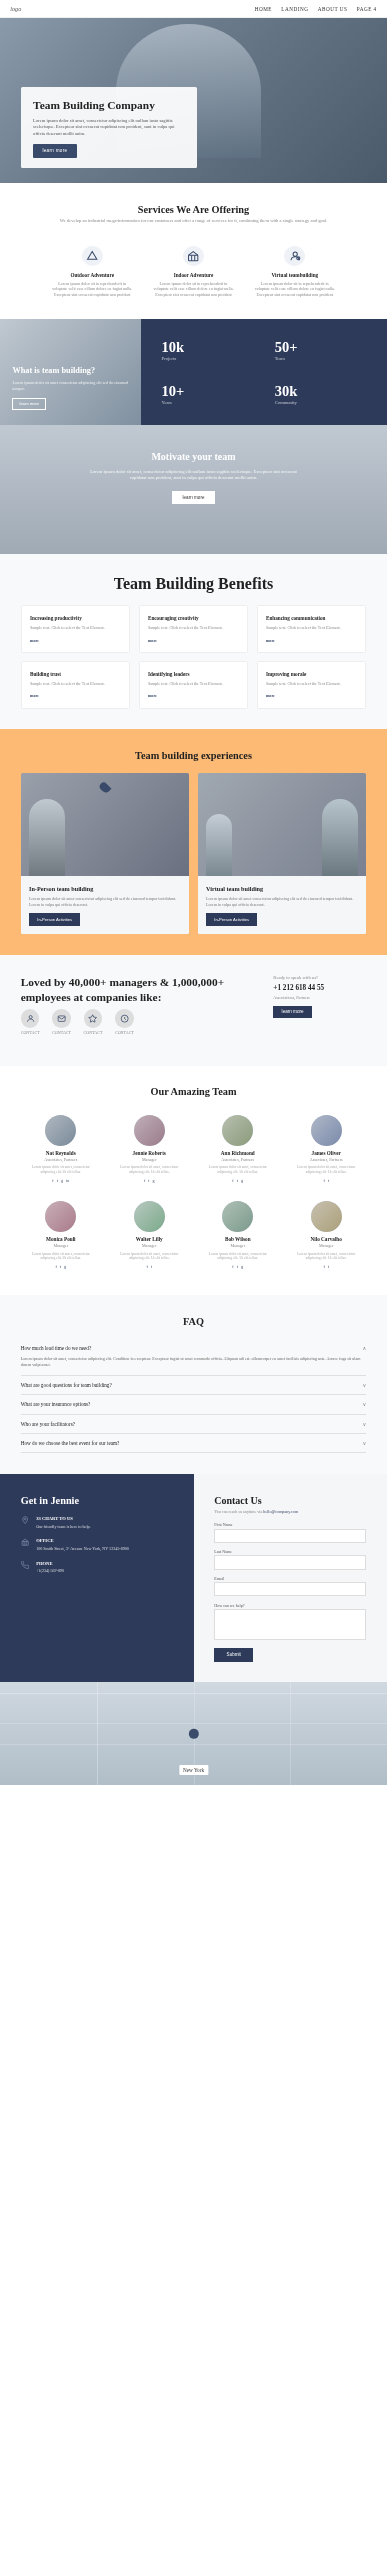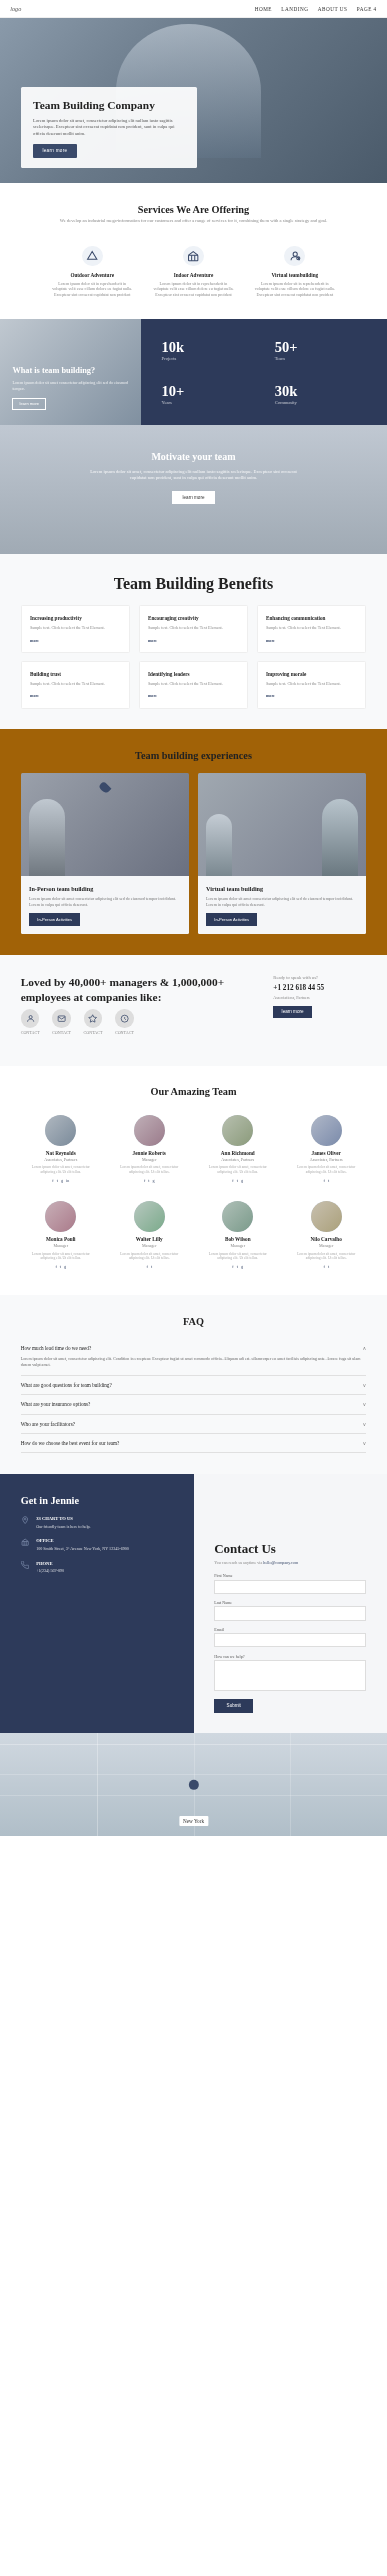--- a/index.html
+++ b/index.html
@@ -74,21 +74,21 @@
     
     .benefits { padding: 20.7px; background: #f8f9fa; }
     .benefits h2 { text-align: center; font-size: 16px; color: #222; margin-bottom: 12.4px; }
     .benefits-grid { display: grid; grid-template-columns: 1fr 1fr 1fr; gap: 8.3px; }
     .benefit-card { background: #fff; padding: 8.3px; border-radius: 1.5px; border: 0.5px solid #eee; }
     .benefit-card h4 { font-size: 5.2px; color: #222; margin-bottom: 4.1px; font-weight: bold; }
     .benefit-card p { font-size: 4.1px; color: #888; line-height: 1.4; margin-bottom: 4.1px; }
     .benefit-card a { font-size: 4.1px; color: #3a4a6a; text-decoration: none; font-weight: bold; }
 
     
-    .experiences { padding: 20.7px; background: #a16207; }
+    .experiences { padding: 20.7px; background: #fdba74; }
     .experiences h2 { text-align: center; font-size: 10.3px; color: #222; margin-bottom: 12.4px; }
     .exp-grid { display: flex; gap: 8.3px; }
     .exp-card { flex: 1; position: relative; border-radius: 1.5px; overflow: hidden; }
     .exp-img { height: 103px; background: linear-gradient(135deg, #9aa0aa, #6a7080); position: relative; }
     .exp-img.right { background: linear-gradient(135deg, #a0a8b0, #7a8090); }
     .exp-content { padding: 8.3px; background: #f5f6f8; }
     .exp-content h4 { font-size: 6.2px; color: #222; margin-bottom: 4.1px; }
     .exp-content p { font-size: 4.1px; color: #777; line-height: 1.4; margin-bottom: 6.2px; }
     .btn-dark { background: #2d3a5a; color: #fff; border: none; padding: 3.6px 8.3px; font-size: 4.1px; cursor: pointer; }
 
@@ -132,21 +132,21 @@
 
     
     .contact { display: flex; background: #2d3a5a; }
     .contact-left { flex: 1; padding: 20.7px; }
     .contact-left h2 { font-size: 10.3px; color: #fff; margin-bottom: 10.3px; }
     .contact-info-item { display: flex; align-items: flex-start; gap: 5.2px; margin-bottom: 8.3px; }
     .contact-info-item .icon { width: 10.3px; color: #8090b0; font-size: 6.2px; }
     .contact-info-item .info { font-size: 4.1px; color: rgba(255,255,255,0.8); line-height: 1.5; }
     .contact-info-item .info strong { display: block; font-size: 4.6px; color: #fff; margin-bottom: 1px; }
     .contact-right { flex: 1; padding: 20.7px; background: #f5f6f8; }
-    .contact-right h2 { font-size: 13px; color: #222; margin-bottom: 3.1px; margin-top: 46px; }
+    .contact-right h2 { font-size: 10px; color: #222; margin-bottom: 3.1px; }
     .contact-right p { font-size: 4.1px; color: #888; margin-bottom: 8.3px; }
     .contact-right a { color: #3a4a6a; font-size: 4.1px; }
     .form-group { margin-bottom: 6.2px; }
     .form-group label { font-size: 4.1px; color: #555; display: block; margin-bottom: 1.5px; }
     .form-group input, .form-group textarea {
       width: 100%; border: 0.5px solid #ddd; padding: 3.6px 5.2px; font-size: 4.6px;
       outline: none; background: #fff;
     }
     .form-group textarea { height: 31px; resize: none; }
     .btn-submit { background: #2d3a5a; color: #fff; border: none; padding: 4.1px 12.4px; font-size: 4.6px; cursor: pointer; }

